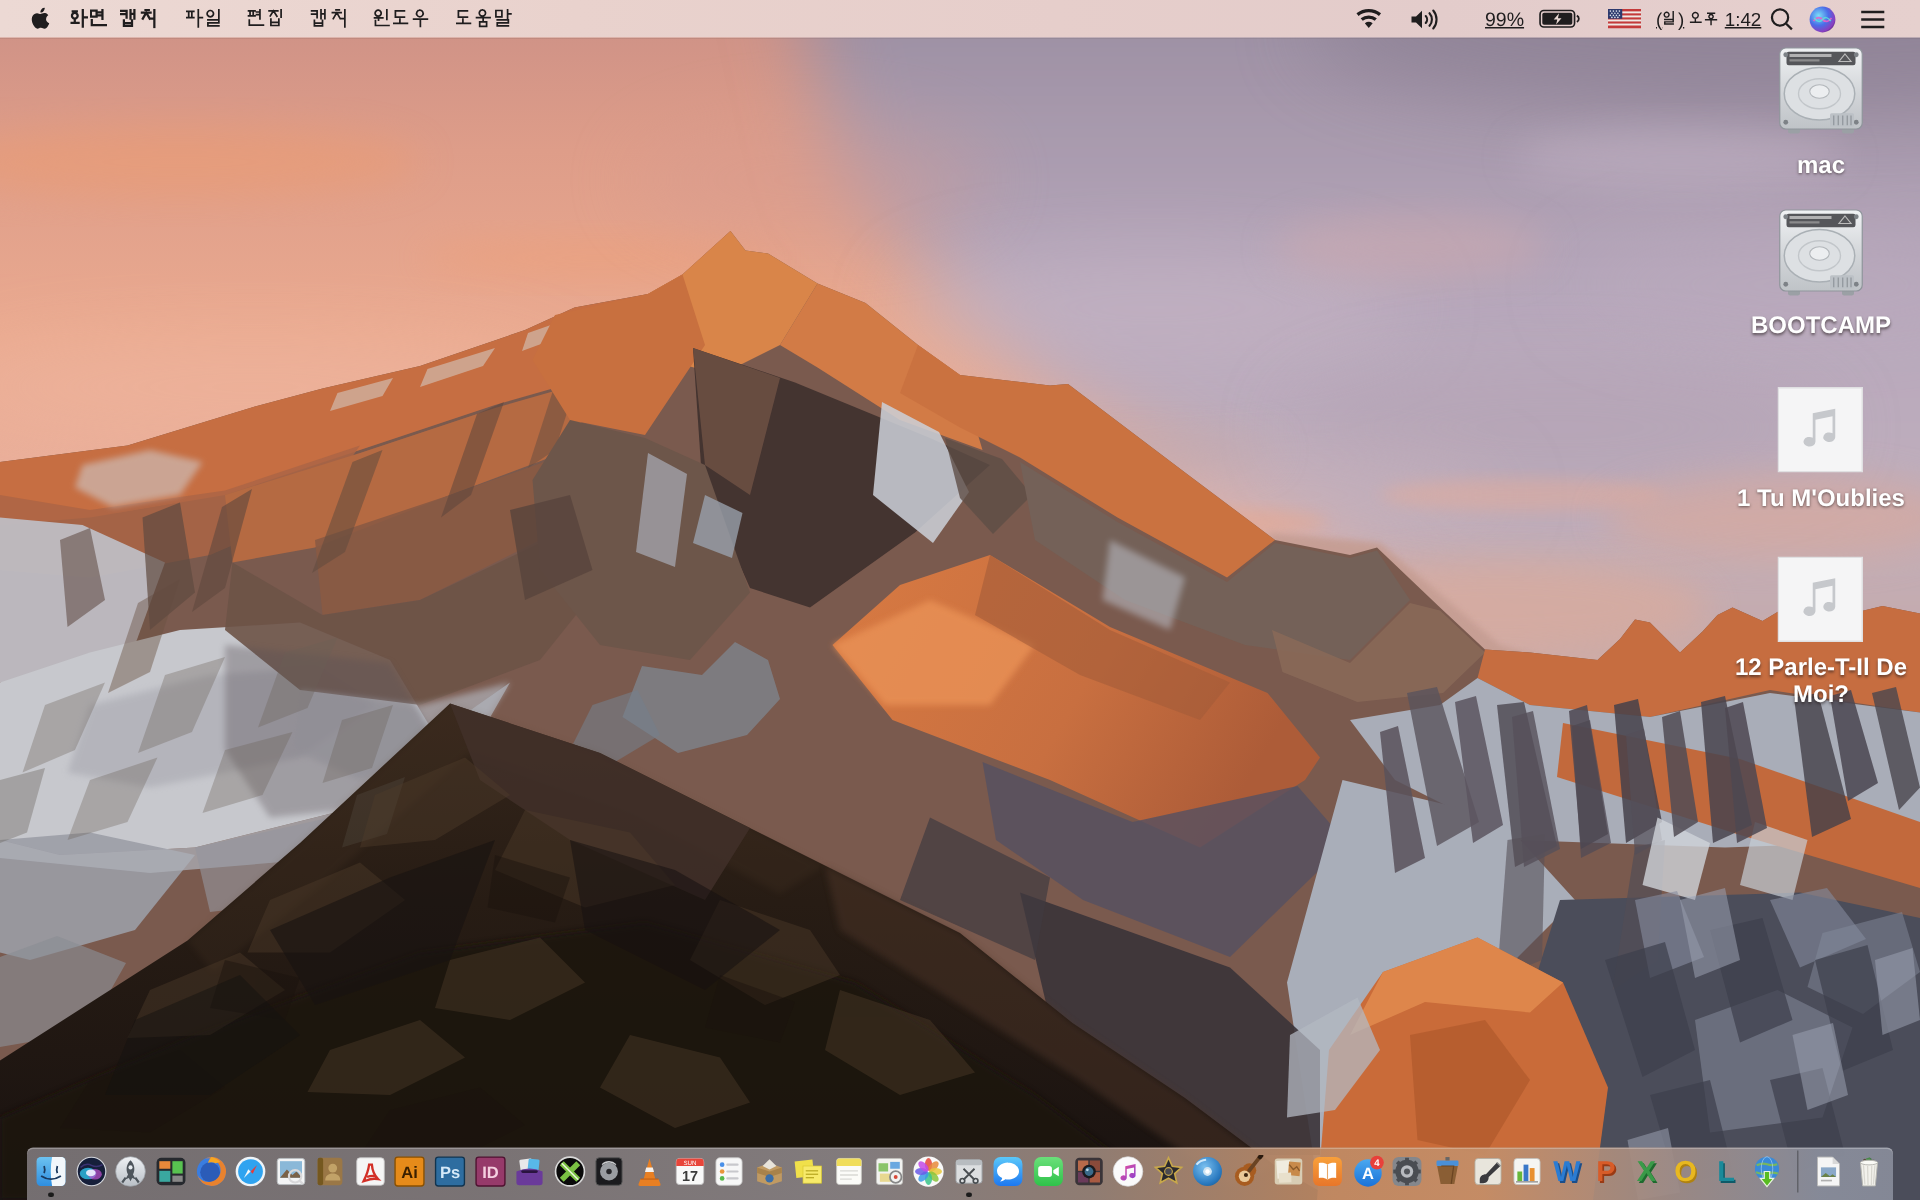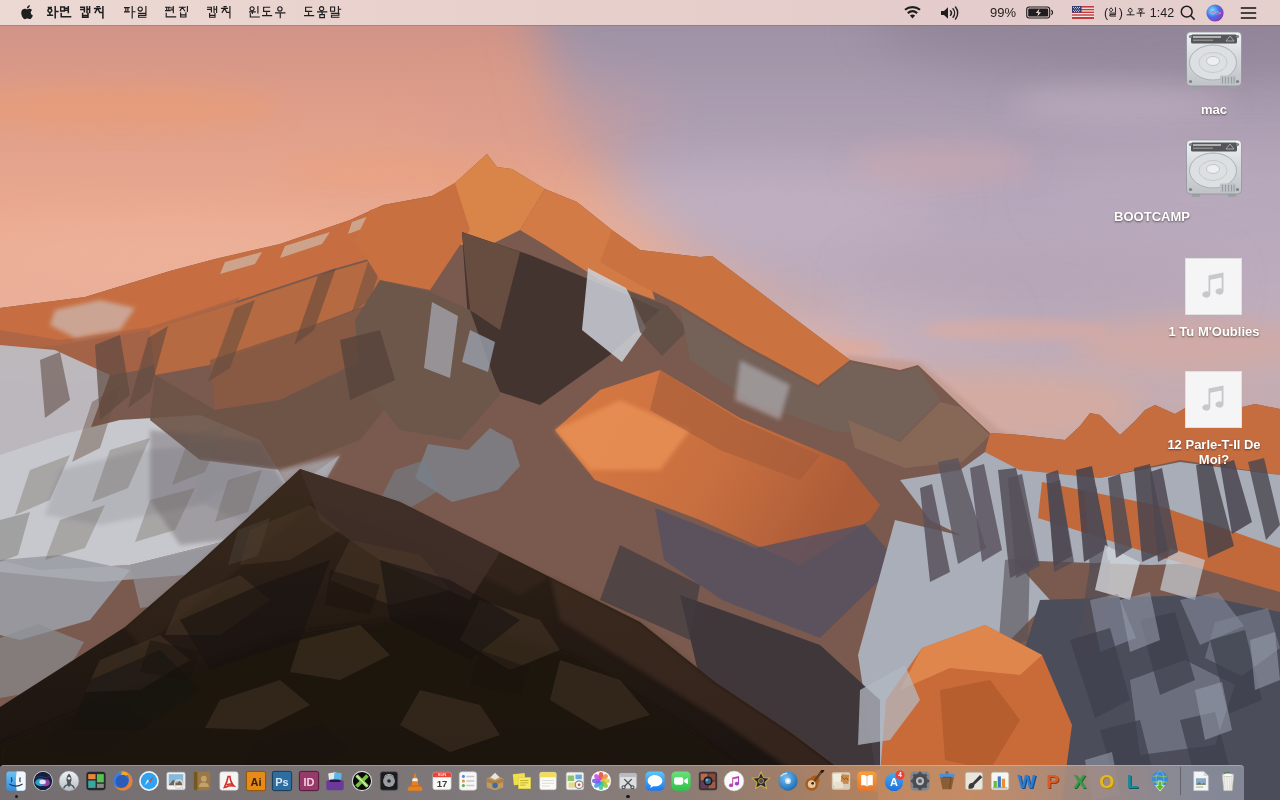--- a/index.html
+++ b/index.html
@@ -1,27 +1,27 @@
 <!DOCTYPE html>
 <html><head>
 <meta charset="utf-8">
 <style>
 html,body{margin:0;padding:0;width:1280px;height:800px;overflow:hidden;font-family:"Liberation Sans",sans-serif;}
 #stage{position:relative;width:1280px;height:800px;overflow:hidden;background:#8a7f91;}
 #wall{position:absolute;left:0;top:0;}
 #menubar{position:absolute;left:0;top:0;width:1280px;height:25px;background:linear-gradient(90deg,#ecd9d4 0%,#e9d2cd 30%,#e6cecb 55%,#e3cccb 75%,#e6d0ce 100%);box-shadow:0 0.5px 0 rgba(100,80,80,.55);display:flex;align-items:center;z-index:20;}
-.dock-wrap{position:absolute;left:0;bottom:0;width:1280px;display:flex;justify-content:flex-start;z-index:20;}
+.dock-wrap{position:absolute;left:0;bottom:0;width:1280px;display:flex;justify-content:center;z-index:20;}
 
 
 .mb-item{position:absolute;top:0;height:25px;display:flex;align-items:center;}
-.mb-txt{font-size:13px;color:#1f1d1e;}
+.mb-txt{font-size:13px;color:#1f1d1e;text-decoration:underline;}
 .hg{display:block;}
 
 .dico{position:absolute;z-index:8;}
-.lbl2{position:absolute;color:#fff;font-weight:bold;font-size:13px;text-align:center;text-shadow:0 1px 2px rgba(40,30,30,.65);z-index:8;}
+.lbl2{position:absolute;color:#fff;font-weight:bold;font-size:16px;text-align:center;text-shadow:0 1px 2px rgba(40,30,30,.65);z-index:8;}
 
 #dock{position:relative;height:35.5px;border-radius:4px 4px 0 0;padding:0 3px;background:linear-gradient(90deg,rgba(123,117,120,.93) 0%,rgba(129,122,124,.93) 25%,rgba(138,131,133,.93) 45%,rgba(152,132,122,.93) 57%,rgba(191,138,100,.93) 70%,rgba(196,142,104,.93) 78%,rgba(160,140,134,.93) 88%,rgba(138,142,156,.93) 96%,rgba(136,140,154,.93) 100%);box-shadow:inset 0 1px 0 rgba(255,255,255,.25);display:flex;align-items:center;}
 .di{width:22px;height:22px;margin:0 2.3px;position:relative;flex:none;margin-top:-3.5px;}
 .di svg{width:22px;height:22px;}
 .di svg{display:block;}
 .dsep{width:1px;height:28px;background:rgba(40,40,40,.4);margin:0 7px;flex:none;margin-top:-3px;}
 </style>
 </head>
 <body>
 <div id="stage">
@@ -1313,21 +1313,21 @@
 <polygon points="1100,730 1140,720 1155,780 1118,792"></polygon>
 <polygon points="1180,720 1215,712 1230,770 1196,782"></polygon>
 </g>
 <g fill="#9aa0b0" opacity="0.55">
 <polygon points="1120,600 1150,592 1160,640 1130,652"></polygon>
 <polygon points="1195,690 1222,682 1232,730 1205,740"></polygon>
 <polygon points="1250,640 1275,632 1280,680 1255,690"></polygon>
 <polygon points="1085,760 1112,752 1120,795 1092,800"></polygon>
 </g>
 </svg></div>
-<div class="lbl2" style="left:1092px;top:209px;width:120px">BOOTCAMP</div>
+<div class="lbl2" style="left:1154px;top:209px;width:120px">BOOTCAMP</div>
 <div class="dico" style="left:1185px;top:258px"><svg width="57" height="57" viewBox="0 0 57 57">
         <rect x="0.5" y="0.5" width="56" height="56" fill="#f5f5f6" stroke="#e0e0e2" stroke-width="1"></rect>
         <path fill="#c6c8cc" d="M23.5,17.5 L38.5,14.5 L38.5,33.5 a4,3.2 0 1,1 -1.8,-2.7 L36.7,19.5 L25.3,21.8 L25.3,36.5 a4,3.2 0 1,1 -1.8,-2.7 Z"></path>
         <g opacity="0.85">
 <polygon points="1220,464 1234,460 1252,522 1232,534" fill="#4a4550"></polygon>
 <polygon points="1108,478 1120,474 1132,548 1116,558" fill="#524c55"></polygon>
 <polygon points="970,468 984,464 1002,550 982,562" fill="#5c5560"></polygon>
 <polygon points="1046,474 1058,470 1072,556 1054,566" fill="#4e4852"></polygon>
 <polygon points="1150,472 1162,468 1178,552 1158,562" fill="#4e4852"></polygon>
 <polygon points="920,488 932,484 950,572 930,582" fill="#5a525c"></polygon>

